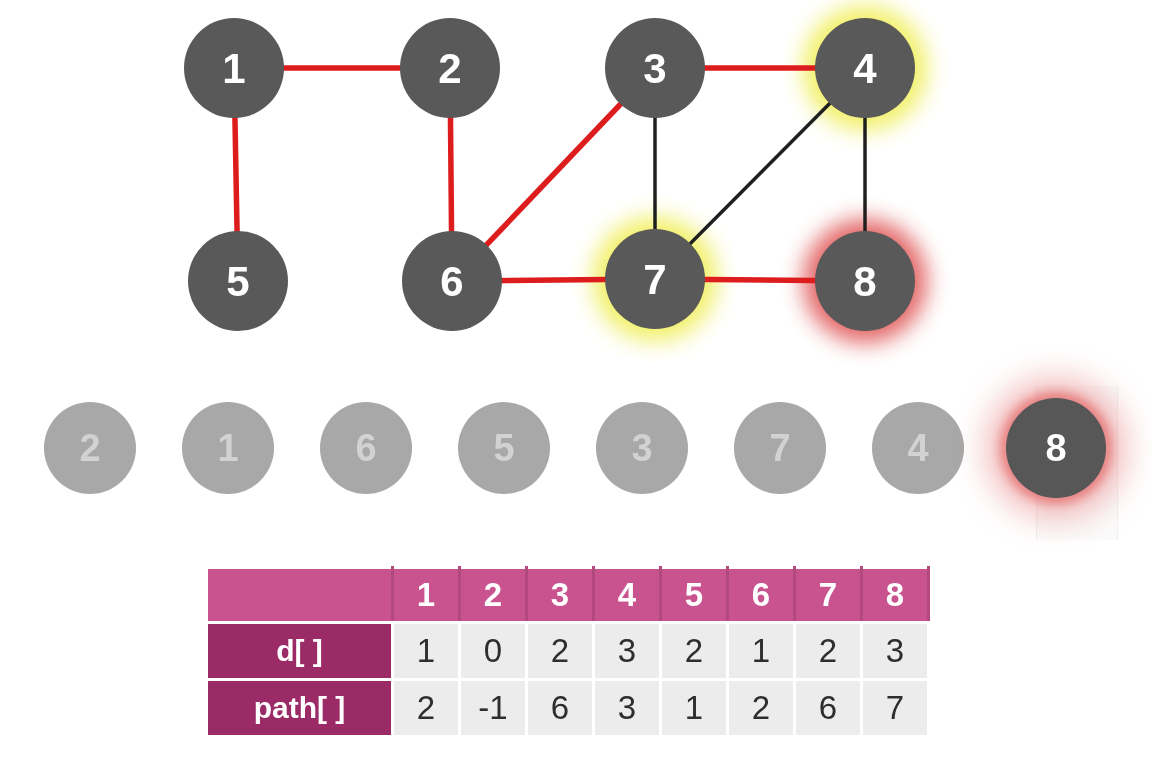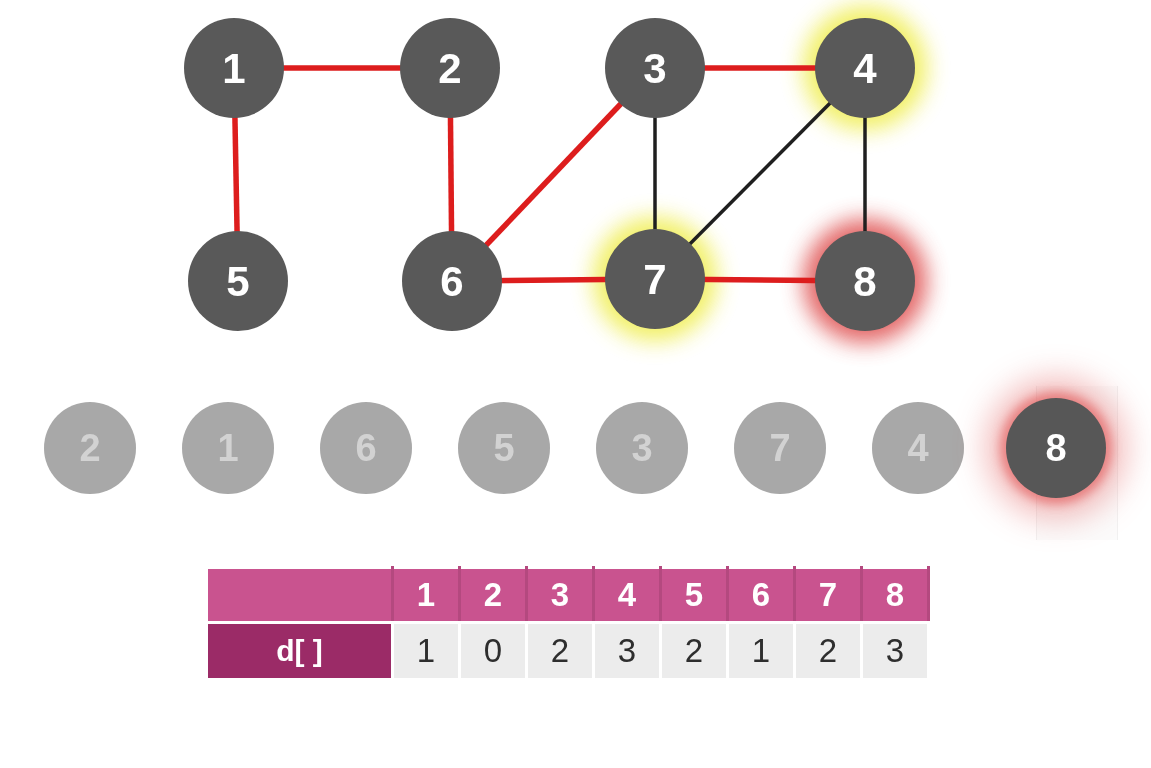--- a/index.html
+++ b/index.html
@@ -219,16 +219,27 @@
           <td class="row-label" style="background: rgb(155, 43, 103);">d[ ]</td>
           <td class="data-cell" style="background: rgb(236, 236, 236); color: rgb(46, 46, 46);">1</td>
           <td class="data-cell" style="background: rgb(236, 236, 236); color: rgb(46, 46, 46);">0</td>
           <td class="data-cell" style="background: rgb(236, 236, 236); color: rgb(46, 46, 46);">2</td>
           <td class="data-cell" style="background: rgb(236, 236, 236); color: rgb(46, 46, 46);">3</td>
           <td class="data-cell" style="background: rgb(236, 236, 236); color: rgb(46, 46, 46);">2</td>
           <td class="data-cell" style="background: rgb(236, 236, 236); color: rgb(46, 46, 46);">1</td>
           <td class="data-cell" style="background: rgb(236, 236, 236); color: rgb(46, 46, 46);">2</td>
           <td class="data-cell" style="background: rgb(236, 236, 236); color: rgb(46, 46, 46);">3</td>
         </tr>
+        <tr>
+          <td class="row-label" style="background: rgb(155, 43, 103);">path[ ]</td>
+          <td class="data-cell" style="background: rgb(236, 236, 236); color: rgb(46, 46, 46);">2</td>
+          <td class="data-cell" style="background: rgb(236, 236, 236); color: rgb(46, 46, 46);">-1</td>
+          <td class="data-cell" style="background: rgb(236, 236, 236); color: rgb(46, 46, 46);">6</td>
+          <td class="data-cell" style="background: rgb(236, 236, 236); color: rgb(46, 46, 46);">3</td>
+          <td class="data-cell" style="background: rgb(236, 236, 236); color: rgb(46, 46, 46);">1</td>
+          <td class="data-cell" style="background: rgb(236, 236, 236); color: rgb(46, 46, 46);">2</td>
+          <td class="data-cell" style="background: rgb(236, 236, 236); color: rgb(46, 46, 46);">6</td>
+          <td class="data-cell" style="background: rgb(236, 236, 236); color: rgb(46, 46, 46);">7</td>
+        </tr>
       </tbody>
   </table>
 
 </div>
 
 </body></html>

